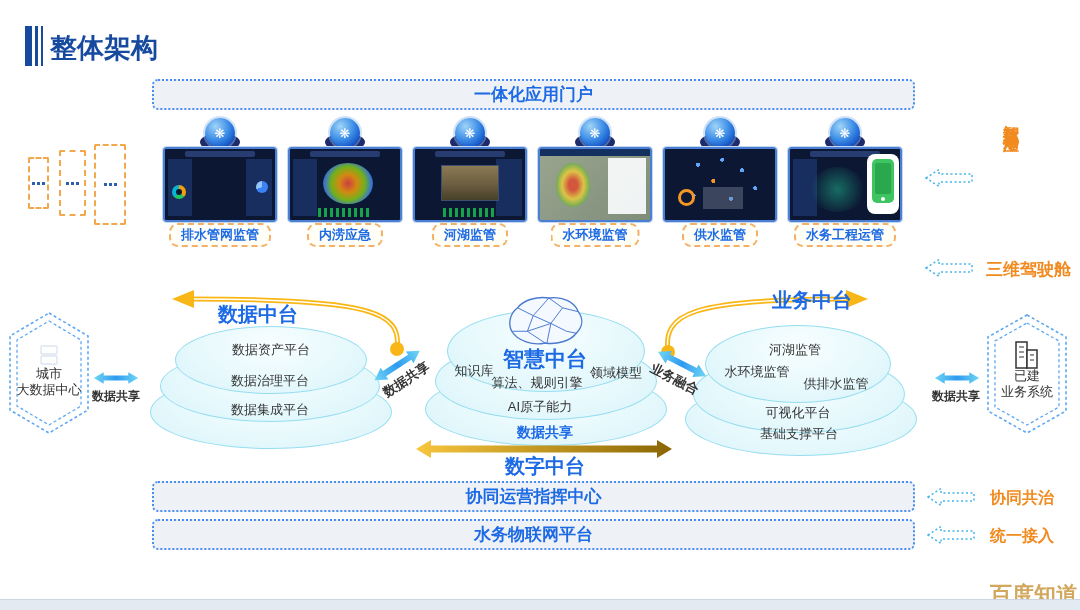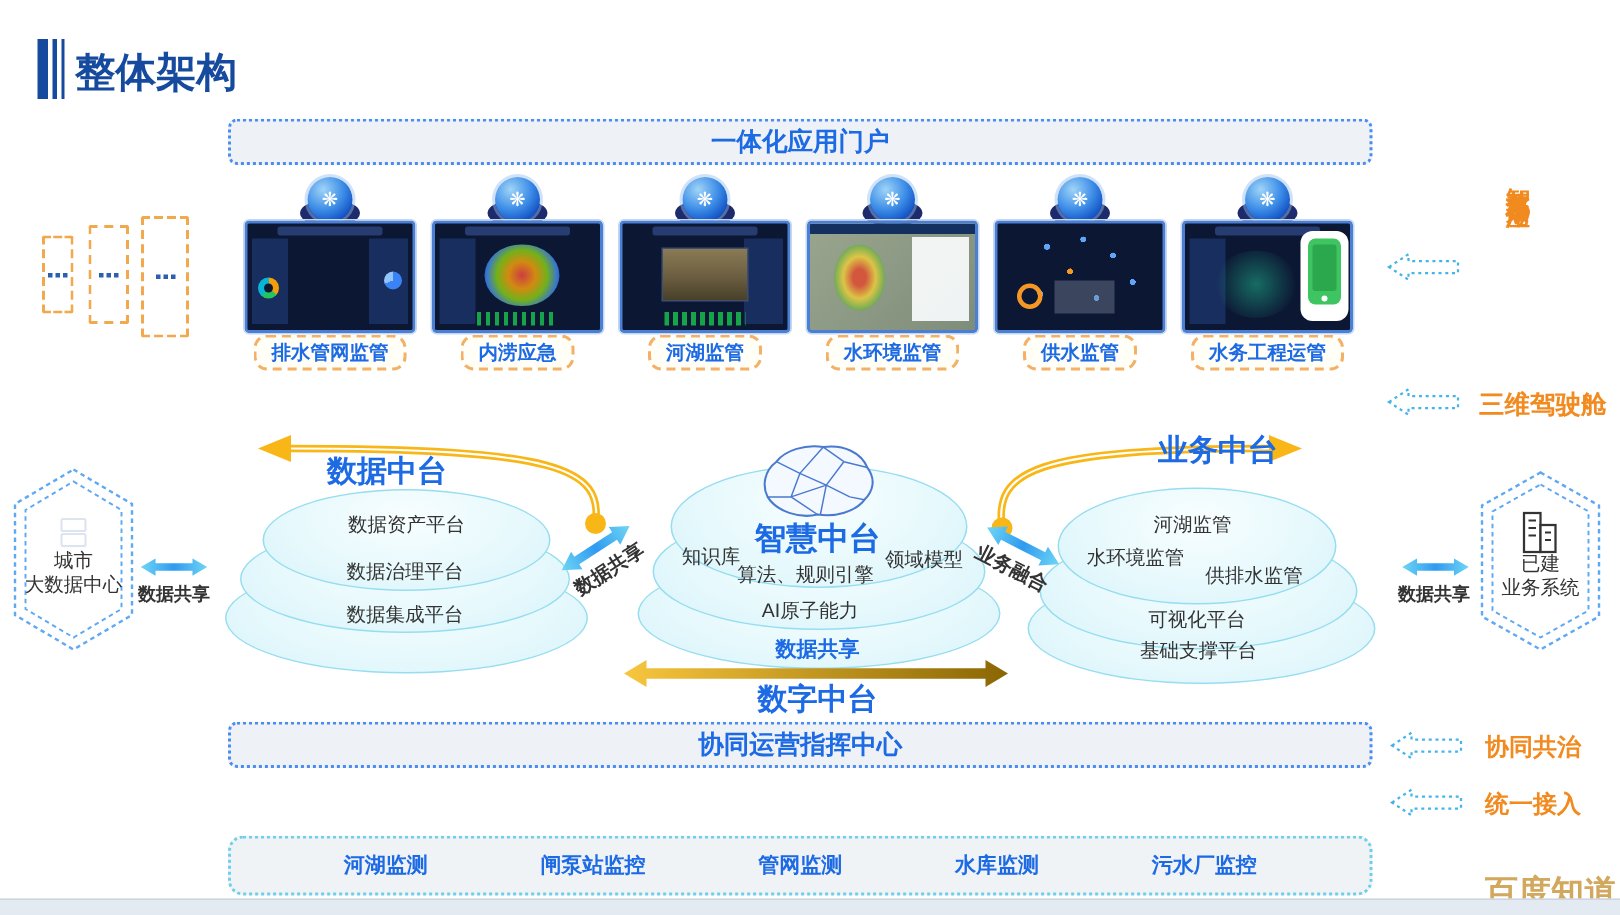--- a/index.html
+++ b/index.html
@@ -322,28 +322,22 @@
   <div class="hex-label" style="left:986px;top:368px;width:82px;">
     <span>已建</span><br>
     <span>业务系统</span>
   </div>
   <svg class="abs" style="left:934px;top:370px;" width="46" height="16" viewBox="0 0 56 16">
     <path d="M1 8 L13 1 L13 5 L43 5 L43 1 L55 8 L43 15 L43 11 L13 11 L13 15 Z" fill="url(#bluegrad)"></path>
   </svg>
   <div class="share-sm" style="left:932px;top:388px;">数据共享</div>
 
   <div class="banner" style="top:481px;">协同运营指挥中心</div>
-
-  <div class="sense-box">
-    <span class="sense-item">河湖监测</span>
-    <span class="sense-item">闸泵站监控</span>
-    <span class="sense-item">管网监测</span>
-    <span class="sense-item">水库监测</span>
-    <span class="sense-item">污水厂监控</span>
-  </div>
+  <div class="banner" style="top:519px;">水务物联网平台</div>
+
 
   <svg class="abs" style="left:924px;top:167px;" width="50" height="22" viewBox="0 0 50 22">
     <path d="M2 11 L15 2.5 L15 7 L48 7 L48 15 L15 15 L15 19.5 Z" stroke="#45b4e8" stroke-width="1.5" stroke-dasharray="2 2.5" fill="none"></path>
   </svg>
   <div class="orange vert" style="left:1000px;top:112px;font-size:16px;">智慧化场景应用</div>
 
   <svg class="abs" style="left:924px;top:257px;" width="50" height="22" viewBox="0 0 50 22">
     <path d="M2 11 L15 2.5 L15 7 L48 7 L48 15 L15 15 L15 19.5 Z" stroke="#45b4e8" stroke-width="1.5" stroke-dasharray="2 2.5" fill="none"></path>
   </svg>
   <div class="orange" style="left:986px;top:258px;font-size:17px;">三维驾驶舱</div>

